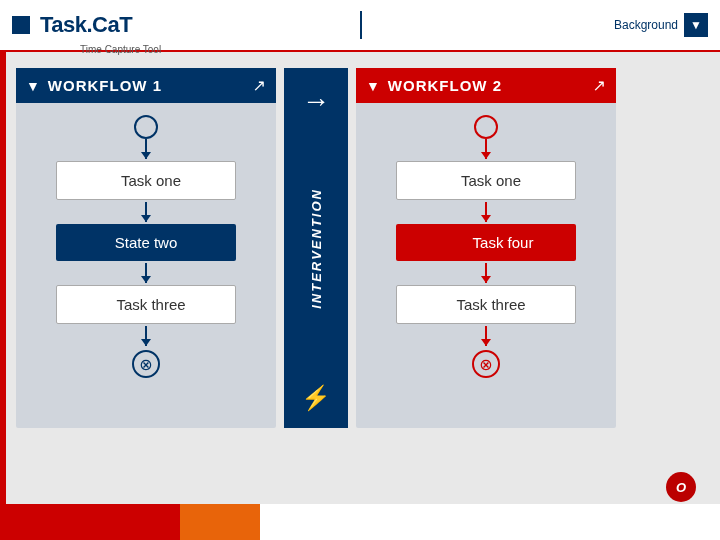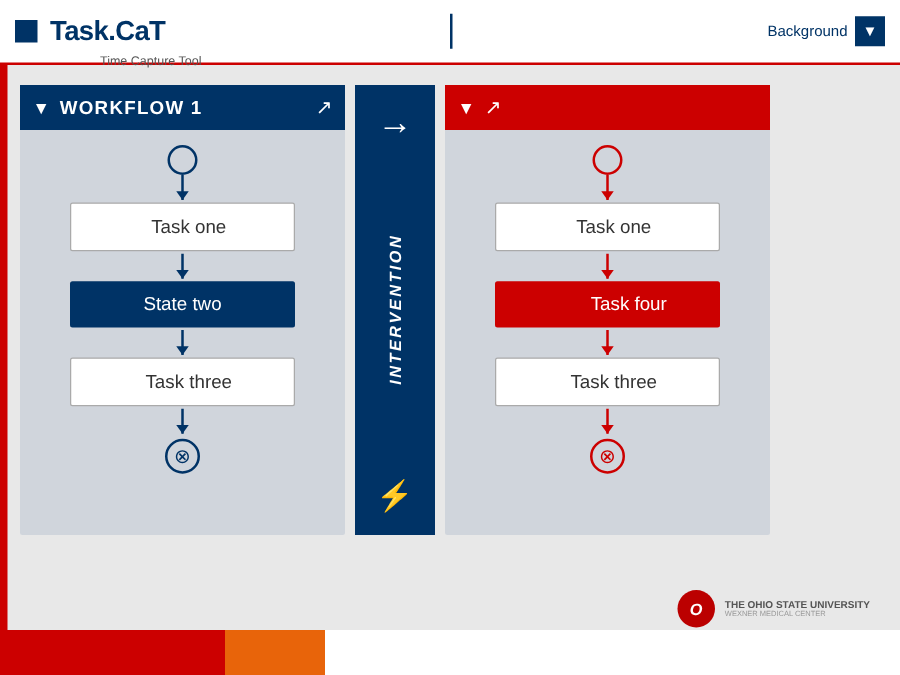--- a/index.html
+++ b/index.html
@@ -351,41 +351,40 @@
 
   <div class="intervention-panel">
     <span class="intervention-arrow-right">→</span>
     <span class="intervention-text-vertical">Intervention</span>
     <span class="intervention-bolt">⚡</span>
   </div>
 
   <div class="workflow-panel">
     <div class="workflow-header workflow-header-red">
       <span class="workflow-toggle">▼</span>
+      <span class="workflow-title">
+        <span>Workflow </span><span style="font-weight:bold;">2</span>
+      </span>
       <span class="workflow-icon">↗</span>
     </div>
     <div class="workflow-body">
       <div class="flow-start flow-start-red"></div>
       <div class="flow-arrow-down flow-arrow-down-red"></div>
       <div class="task-box task-outline">Task one</div>
       <div class="flow-arrow-down flow-arrow-down-red"></div>
       <div class="task-box task-filled-red">Task four</div>
       <div class="flow-arrow-down flow-arrow-down-red"></div>
       <div class="task-box task-outline">Task three</div>
       <div class="flow-arrow-down flow-arrow-down-red"></div>
       <div class="flow-end flow-end-red">⊗</div>
     </div>
   </div>
 
 </div>
 
 <div class="footer-osu-logo">
   <div class="osu-circle">O</div>
-  <div>
-    <div class="osu-text">The Ohio State University</div>
-    <div class="osu-subtext">Wexner Medical Center</div>
-  </div>
 </div>
 
 <div class="footer">
   <div class="footer-stripe-red"></div>
   <div class="footer-stripe-orange"></div>
 </div>
 
 </body></html>

